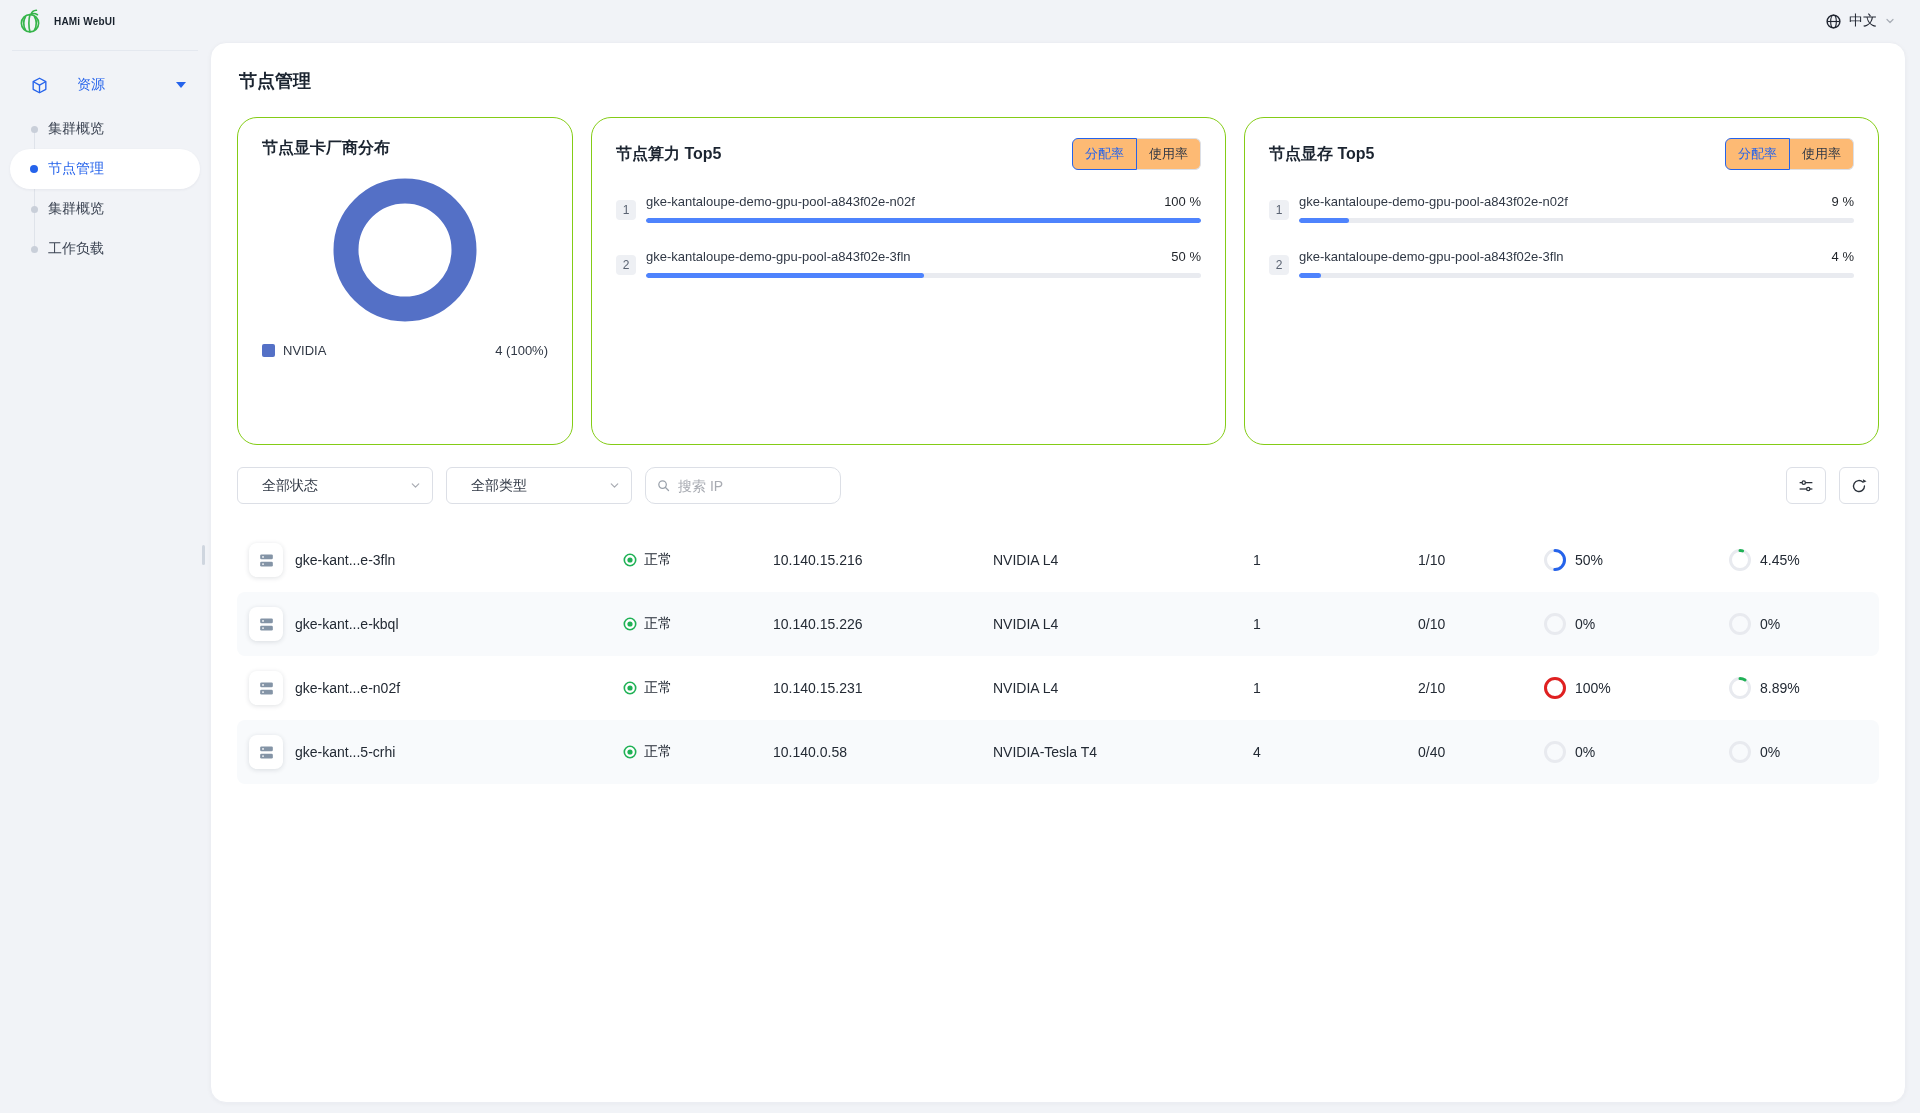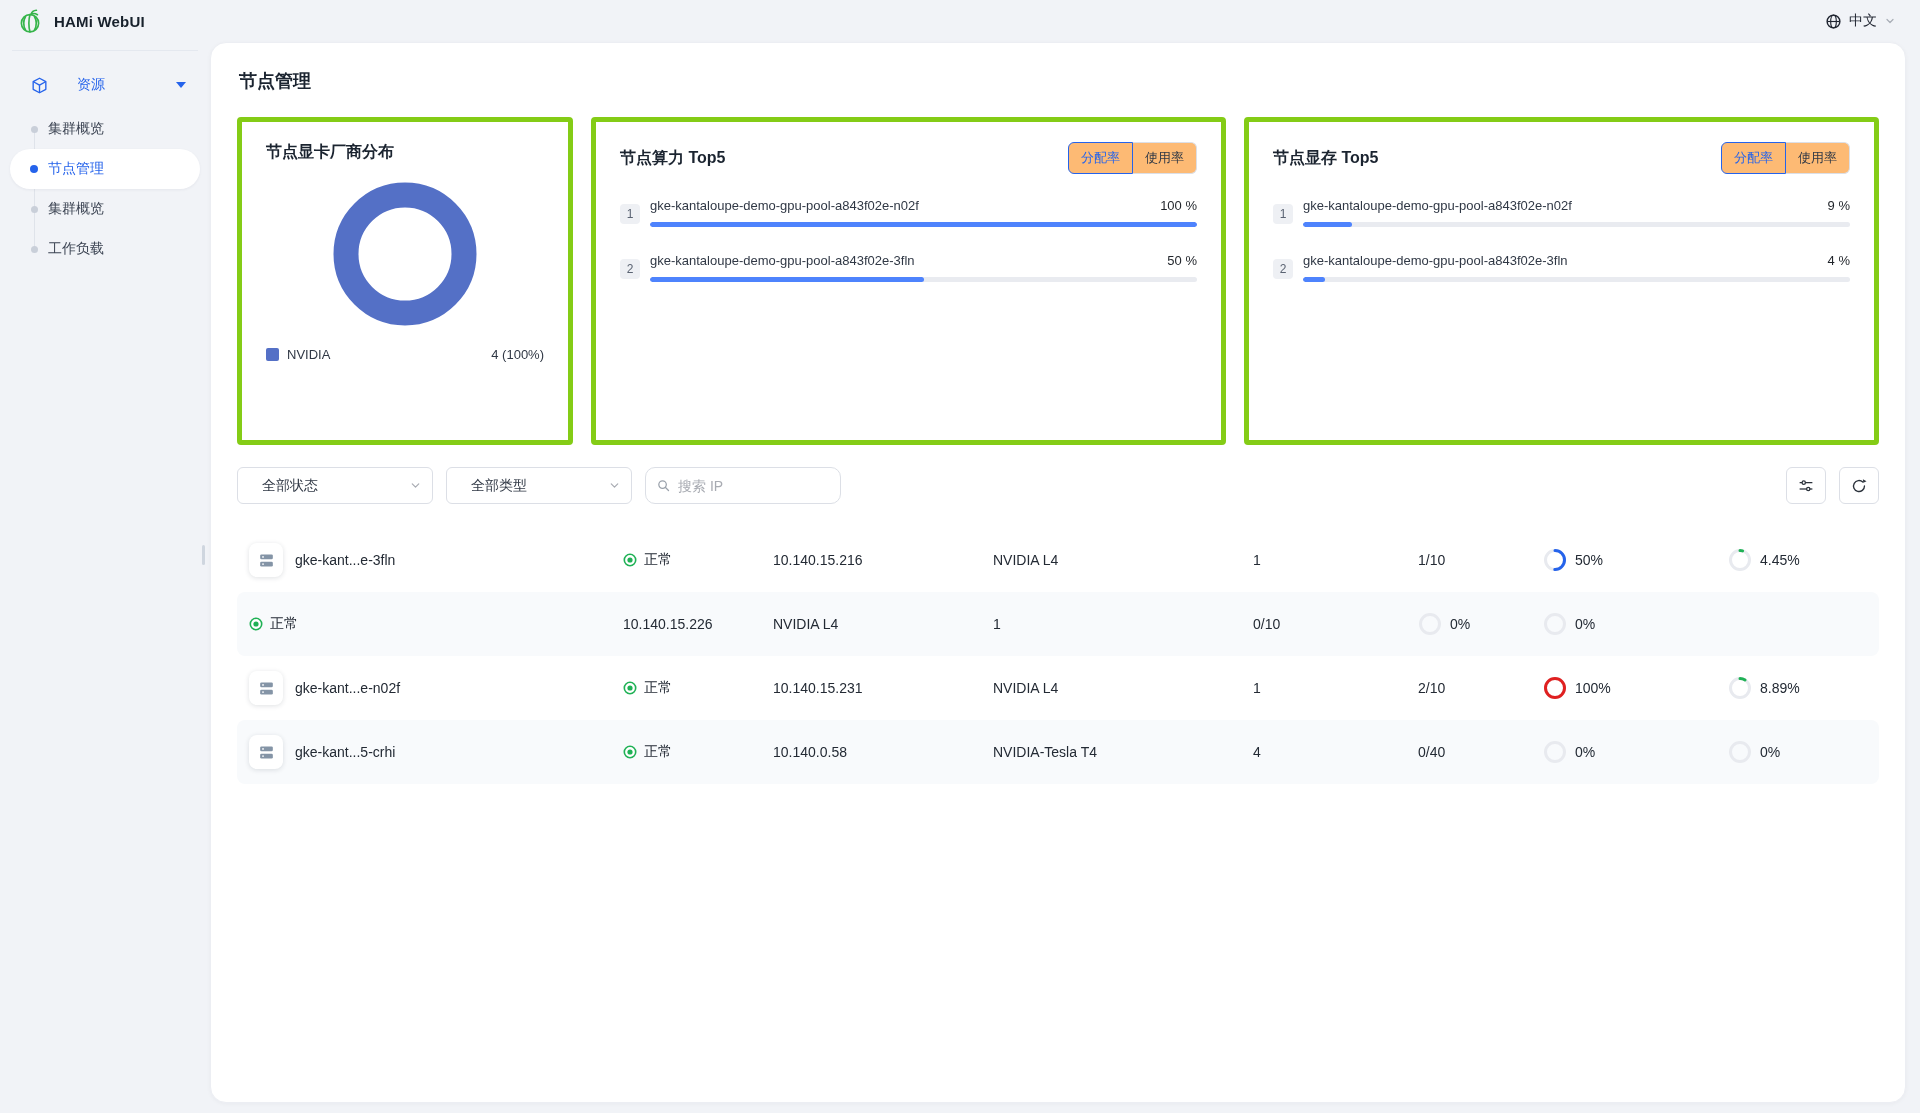--- a/index.html
+++ b/index.html
@@ -5,21 +5,21 @@
   * { box-sizing: border-box; margin: 0; padding: 0; }
   html,body { width:1920px; height:1113px; overflow:hidden; }
   body {
     font-family:"Liberation Sans","DejaVu Sans",sans-serif;
     background:#f1f3f7; color:#232a34; position:relative; font-size:14px;
   }
   
   .topbar { position:absolute; top:0; left:0; width:1920px; height:42px;
     display:flex; align-items:center; justify-content:space-between; padding:0 24px 0 18px; }
   .brand { display:flex; align-items:center; gap:9px; }
-  .brand-title { font-size:15px; font-weight:bold; color:#18212c; letter-spacing:.2px; }
+  .brand-title { font-size:10px; font-weight:bold; color:#18212c; letter-spacing:.2px; }
   .lang { display:flex; align-items:center; gap:7px; cursor:pointer; }
   .lang-label { font-size:14px; color:#1f2430; }
   
   .sidebar { position:absolute; top:42px; left:0; width:210px; bottom:0; padding:0 10px; }
   .sidebar-divider { height:1px; background:#e4e8ef; margin:8px 2px 14px 2px; }
   .nav-root { display:flex; align-items:center; height:40px; padding:0 14px 0 20px; cursor:pointer; }
   .nav-root-label { color:#2563eb; font-size:14px; margin-left:28px; }
   .caret-down { width:0; height:0; margin-left:auto;
     border-left:5px solid transparent; border-right:5px solid transparent; border-top:6px solid #2563eb; }
   .nav-sub { position:relative; margin-top:4px; }
@@ -32,21 +32,21 @@
   .nav-item.active .dot { background:#2563eb; width:8px; height:8px; left:20px; }
   .resize-handle { position:absolute; left:202px; top:545px; width:3px; height:20px;
     background:#cfd6df; border-radius:2px; cursor:col-resize; }
   
   .main-panel { position:absolute; top:42px; left:210px; width:1696px; height:1061px;
     background:#ffffff; border:1px solid #eceef3; border-radius:16px; padding:24px 26px; overflow:hidden;
     box-shadow:0 1px 4px rgba(25,35,55,.04); }
   .page-title { font-size:18px; font-weight:bold; color:#1b2430; margin:2px 0 24px 2px; }
   
   .cards { display:grid; grid-template-columns:336px 1fr 1fr; gap:18px; }
-  .card { border:5px solid #84cc16; border-radius:4px; background:#fff; height:328px;
+  .card { border:1px solid #84cc16; border-radius:20px; background:#fff; height:328px;
     padding:20px 24px; display:flex; flex-direction:column; }
   .card-head { display:flex; align-items:center; justify-content:space-between; }
   .card-title { font-size:16px; font-weight:bold; color:#1b2430; }
   .seg { display:flex; }
   .seg-btn { font-size:13px; padding:6px 12px; background:#fdba74; border:1px solid #dcdfe6;
     color:#303845; cursor:pointer; font-family:inherit; }
   .seg-btn:first-child { border-radius:6px 0 0 6px; }
   .seg-btn:last-child { border-radius:0 6px 6px 0; border-left:none; }
   .seg-btn.active { color:#2563eb; border:1px solid #2563eb; }
   .seg-btn.active + .seg-btn { border-left:none; }
@@ -358,119 +358,130 @@
               <svg width="24" height="24" viewBox="0 0 24 24">
                 <circle class="ring-track" cx="12" cy="12" r="9.5"></circle>
                 <circle class="ring-fg" cx="12" cy="12" r="9.5" transform="rotate(-90 12 12)" stroke-dasharray="2.65621658861017 59.690260418206066" stroke="#1fb155"></circle>
               </svg>
             </span>
             <span>4.45%</span>
           </div>
         </div>
 
         <div class="t-row">
-          <div class="td status-cell">
-            <span>
-              <svg width="14" height="14" viewBox="0 0 14 14">
-                <circle cx="7" cy="7" r="5.7" fill="#fff" stroke="#1fb155" stroke-width="1.6"></circle>
-                <circle cx="7" cy="7" r="2.6" fill="#1fb155"></circle>
-              </svg>
-            </span>
-            <span>正常</span>
-          </div>
-          <div class="td">10.140.15.226</div>
-          <div class="td">NVIDIA L4</div>
-          <div class="td">1</div>
-          <div class="td">0/10</div>
-          <div class="td">
-            <span class="ring">
-              <svg width="24" height="24" viewBox="0 0 24 24">
-                <circle class="ring-track" cx="12" cy="12" r="9.5"></circle>
-                <circle class="ring-fg" cx="12" cy="12" r="9.5" transform="rotate(-90 12 12)" style="display: none;"></circle>
-              </svg>
-            </span>
-            <span>0%</span>
-          </div>
-          <div class="td">
-            <span class="ring">
-              <svg width="24" height="24" viewBox="0 0 24 24">
-                <circle class="ring-track" cx="12" cy="12" r="9.5"></circle>
-                <circle class="ring-fg" cx="12" cy="12" r="9.5" transform="rotate(-90 12 12)" style="display: none;"></circle>
-              </svg>
-            </span>
-            <span>0%</span>
-          </div>
-        </div>
-
-        <div class="t-row">
           <div class="td">
             <span class="node-icon-box">
               <svg width="19" height="19" viewBox="0 0 24 24" fill="#8494a6">
                 <rect x="4" y="4.5" width="16" height="6" rx="1.6"></rect>
                 <rect x="4" y="13.5" width="16" height="6" rx="1.6"></rect>
                 <circle cx="7.6" cy="7.5" r="1.1" fill="#fff"></circle>
                 <circle cx="7.6" cy="16.5" r="1.1" fill="#fff"></circle>
               </svg>
             </span>
-            <span>gke-kant...e-n02f</span>
+            <span>gke-kant...e-kbql</span>
           </div>
           <div class="td status-cell">
             <span>
               <svg width="14" height="14" viewBox="0 0 14 14">
                 <circle cx="7" cy="7" r="5.7" fill="#fff" stroke="#1fb155" stroke-width="1.6"></circle>
                 <circle cx="7" cy="7" r="2.6" fill="#1fb155"></circle>
               </svg>
             </span>
             <span>正常</span>
           </div>
-          <div class="td">10.140.15.231</div>
+          <div class="td">10.140.15.226</div>
           <div class="td">NVIDIA L4</div>
           <div class="td">1</div>
-          <div class="td">2/10</div>
-          <div class="td">
-            <span class="ring">
-              <svg width="24" height="24" viewBox="0 0 24 24">
-                <circle class="ring-track" cx="12" cy="12" r="9.5"></circle>
-                <circle class="ring-fg" cx="12" cy="12" r="9.5" transform="rotate(-90 12 12)" stroke-dasharray="59.690260418206066 59.690260418206066" stroke="#e02020"></circle>
-              </svg>
-            </span>
-            <span>100%</span>
-          </div>
-          <div class="td">
-            <span class="ring">
-              <svg width="24" height="24" viewBox="0 0 24 24">
-                <circle class="ring-track" cx="12" cy="12" r="9.5"></circle>
-                <circle class="ring-fg" cx="12" cy="12" r="9.5" transform="rotate(-90 12 12)" stroke-dasharray="5.3064641511785196 59.690260418206066" stroke="#1fb155"></circle>
-              </svg>
-            </span>
-            <span>8.89%</span>
+          <div class="td">0/10</div>
+          <div class="td">
+            <span class="ring">
+              <svg width="24" height="24" viewBox="0 0 24 24">
+                <circle class="ring-track" cx="12" cy="12" r="9.5"></circle>
+                <circle class="ring-fg" cx="12" cy="12" r="9.5" transform="rotate(-90 12 12)" style="display: none;"></circle>
+              </svg>
+            </span>
+            <span>0%</span>
+          </div>
+          <div class="td">
+            <span class="ring">
+              <svg width="24" height="24" viewBox="0 0 24 24">
+                <circle class="ring-track" cx="12" cy="12" r="9.5"></circle>
+                <circle class="ring-fg" cx="12" cy="12" r="9.5" transform="rotate(-90 12 12)" style="display: none;"></circle>
+              </svg>
+            </span>
+            <span>0%</span>
           </div>
         </div>
 
         <div class="t-row">
           <div class="td">
             <span class="node-icon-box">
               <svg width="19" height="19" viewBox="0 0 24 24" fill="#8494a6">
                 <rect x="4" y="4.5" width="16" height="6" rx="1.6"></rect>
                 <rect x="4" y="13.5" width="16" height="6" rx="1.6"></rect>
                 <circle cx="7.6" cy="7.5" r="1.1" fill="#fff"></circle>
                 <circle cx="7.6" cy="16.5" r="1.1" fill="#fff"></circle>
               </svg>
             </span>
-            <span>gke-kant...5-crhi</span>
+            <span>gke-kant...e-n02f</span>
           </div>
           <div class="td status-cell">
             <span>
               <svg width="14" height="14" viewBox="0 0 14 14">
                 <circle cx="7" cy="7" r="5.7" fill="#fff" stroke="#1fb155" stroke-width="1.6"></circle>
                 <circle cx="7" cy="7" r="2.6" fill="#1fb155"></circle>
               </svg>
             </span>
             <span>正常</span>
           </div>
+          <div class="td">10.140.15.231</div>
+          <div class="td">NVIDIA L4</div>
+          <div class="td">1</div>
+          <div class="td">2/10</div>
+          <div class="td">
+            <span class="ring">
+              <svg width="24" height="24" viewBox="0 0 24 24">
+                <circle class="ring-track" cx="12" cy="12" r="9.5"></circle>
+                <circle class="ring-fg" cx="12" cy="12" r="9.5" transform="rotate(-90 12 12)" stroke-dasharray="59.690260418206066 59.690260418206066" stroke="#e02020"></circle>
+              </svg>
+            </span>
+            <span>100%</span>
+          </div>
+          <div class="td">
+            <span class="ring">
+              <svg width="24" height="24" viewBox="0 0 24 24">
+                <circle class="ring-track" cx="12" cy="12" r="9.5"></circle>
+                <circle class="ring-fg" cx="12" cy="12" r="9.5" transform="rotate(-90 12 12)" stroke-dasharray="5.3064641511785196 59.690260418206066" stroke="#1fb155"></circle>
+              </svg>
+            </span>
+            <span>8.89%</span>
+          </div>
+        </div>
+
+        <div class="t-row">
+          <div class="td">
+            <span class="node-icon-box">
+              <svg width="19" height="19" viewBox="0 0 24 24" fill="#8494a6">
+                <rect x="4" y="4.5" width="16" height="6" rx="1.6"></rect>
+                <rect x="4" y="13.5" width="16" height="6" rx="1.6"></rect>
+                <circle cx="7.6" cy="7.5" r="1.1" fill="#fff"></circle>
+                <circle cx="7.6" cy="16.5" r="1.1" fill="#fff"></circle>
+              </svg>
+            </span>
+            <span>gke-kant...5-crhi</span>
+          </div>
+          <div class="td status-cell">
+            <span>
+              <svg width="14" height="14" viewBox="0 0 14 14">
+                <circle cx="7" cy="7" r="5.7" fill="#fff" stroke="#1fb155" stroke-width="1.6"></circle>
+                <circle cx="7" cy="7" r="2.6" fill="#1fb155"></circle>
+              </svg>
+            </span>
+            <span>正常</span>
+          </div>
           <div class="td">10.140.0.58</div>
           <div class="td">NVIDIA-Tesla T4</div>
           <div class="td">4</div>
           <div class="td">0/40</div>
           <div class="td">
             <span class="ring">
               <svg width="24" height="24" viewBox="0 0 24 24">
                 <circle class="ring-track" cx="12" cy="12" r="9.5"></circle>
                 <circle class="ring-fg" cx="12" cy="12" r="9.5" transform="rotate(-90 12 12)" style="display: none;"></circle>
               </svg>

